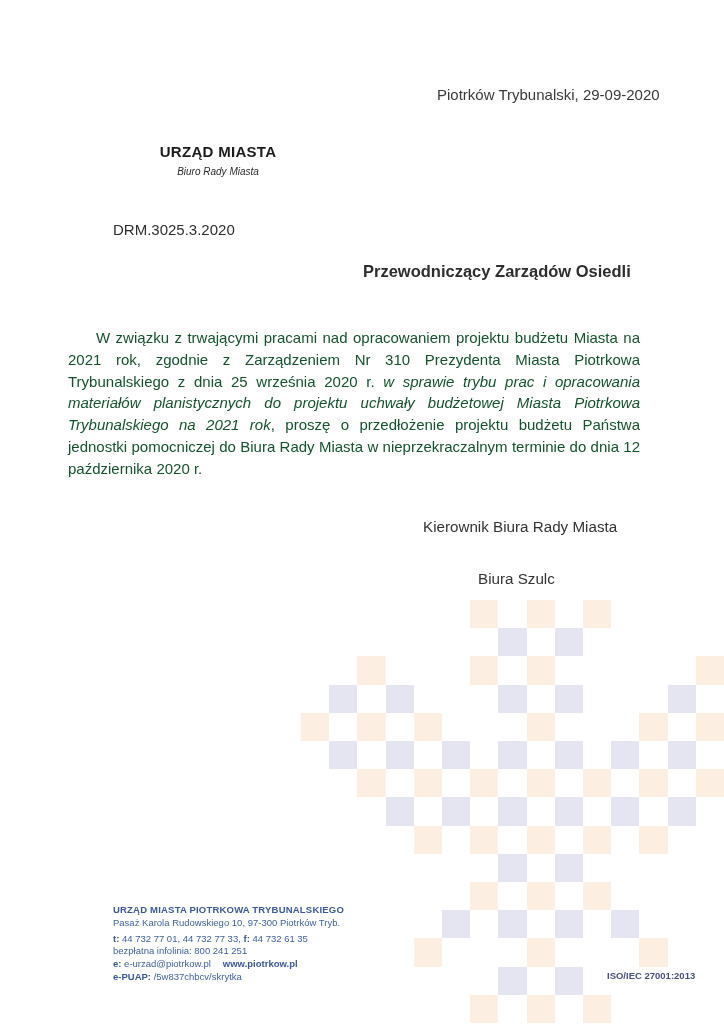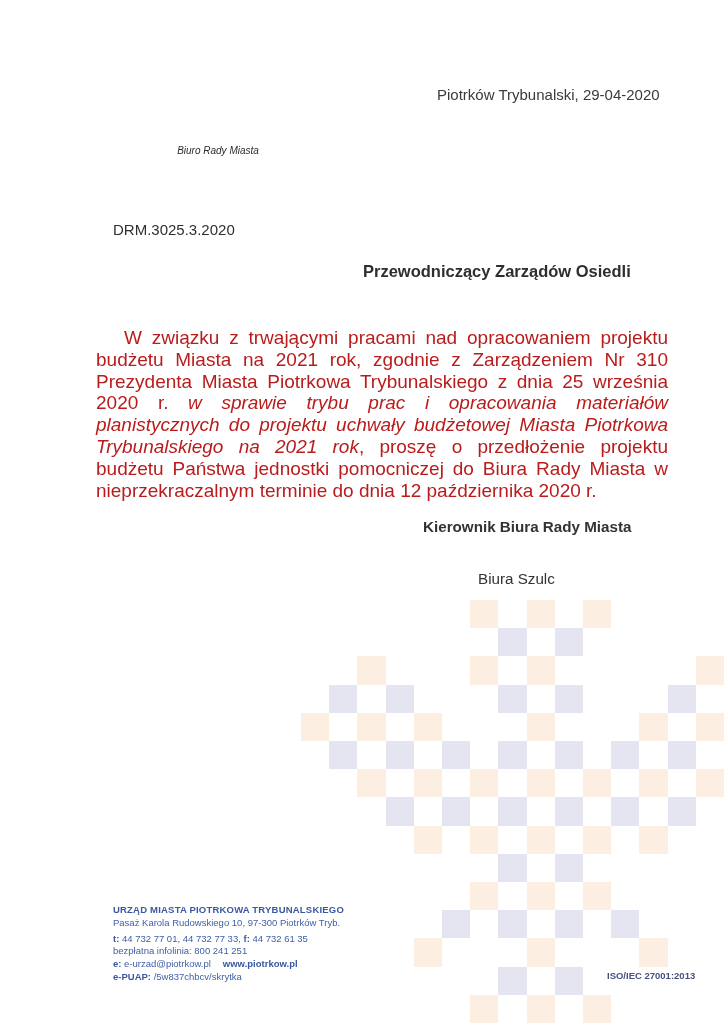--- a/index.html
+++ b/index.html
@@ -17,26 +17,26 @@
   
   .sender{left:108px;top:143px;width:220px;text-align:center;color:#2b2b2b;}
   .sender .org{font-size:15px;font-weight:bold;color:#1c1c1c;letter-spacing:.3px;margin-bottom:4px;}
   .sender .dept{font-size:10px;font-style:italic;line-height:16px;}
   .sender .addr{font-size:13.5px;line-height:15.5px;}
   
   .reference{left:113px;top:221px;font-size:15px;color:#2f2f2f;}
   
   .recipient{left:363px;top:262px;font-size:16.5px;color:#2e2e2e;white-space:nowrap;font-weight:bold;}
   
-  .body-text{left:96px;top:327px;width:572px;font-size:19px;line-height:21.8px;text-align:justify;color:#b91c1c;}
+  .body-text{left:68px;top:327px;width:572px;font-size:15px;line-height:21.8px;text-align:justify;color:#14532d;}
   .body-text p{margin:0;}
   .body-text p.p1{text-indent:28px;}
   .body-text .it{font-style:italic;}
   
-  .sig-title{left:423px;top:518px;font-size:15.2px;color:#333;white-space:nowrap;font-weight:bold;}
+  .sig-title{left:423px;top:518px;font-size:15.2px;color:#333;white-space:nowrap;}
   .sig-name{left:478px;top:570px;font-size:15.2px;color:#333;white-space:nowrap;}
   
   .footer{left:113px;top:904px;font-size:9.5px;line-height:12.8px;color:#4160a8;}
   .footer .b{font-weight:bold;color:#3a57a0;}
   .footer .org-line{font-weight:bold;color:#3a57a0;letter-spacing:.2px;}
   .footer .grp{margin-top:3px;}
   .footer .site{font-weight:bold;margin-left:12px;color:#3a57a0;}
   
   .iso{left:599px;top:970px;font-size:9.5px;font-weight:bold;color:#475080;white-space:nowrap;margin-left:8px;}
   
@@ -106,23 +106,24 @@
       <div class="sq" style="left: 413.8px; top: 938.4px; width: 28.2px; height: 28.2px; background: rgb(253, 238, 226);"></div>
       <div class="sq" style="left: 526.6px; top: 938.4px; width: 28.2px; height: 28.2px; background: rgb(253, 238, 226);"></div>
       <div class="sq" style="left: 639.4px; top: 938.4px; width: 28.2px; height: 28.2px; background: rgb(253, 238, 226);"></div>
       <div class="sq" style="left: 498.4px; top: 966.6px; width: 28.2px; height: 28.2px; background: rgb(228, 229, 241);"></div>
       <div class="sq" style="left: 554.8px; top: 966.6px; width: 28.2px; height: 28.2px; background: rgb(228, 229, 241);"></div>
       <div class="sq" style="left: 470.2px; top: 994.8px; width: 28.2px; height: 28.2px; background: rgb(253, 238, 226);"></div>
       <div class="sq" style="left: 526.6px; top: 994.8px; width: 28.2px; height: 28.2px; background: rgb(253, 238, 226);"></div>
       <div class="sq" style="left: 583px; top: 994.8px; width: 28.2px; height: 28.2px; background: rgb(253, 238, 226);"></div>
     </div>
 
-  <div class="layer date-line">Piotrków Trybunalski, 29-04-2020</div>
+  <div class="layer date-line">Piotrków Trybunalski, 29-09-2020</div>
 
   <div class="layer sender">
+    <div class="org">URZĄD MIASTA</div>
     <div class="dept">Biuro Rady Miasta</div>
   </div>
 
   <div class="layer reference">DRM.3025.3.2020</div>
 
   <div class="layer recipient">Przewodniczący Zarządów Osiedli</div>
 
   <div class="layer body-text">
     <p class="p1"><span>W związku z trwającymi pracami nad opracowaniem projektu budżetu Miasta na 2021 rok, zgodnie z Zarządzeniem Nr 310 Prezydenta Miasta Piotrkowa Trybunalskiego z dnia 25 września 2020 r. </span><span class="it">w sprawie trybu prac i opracowania materiałów planistycznych do projektu uchwały budżetowej Miasta Piotrkowa Trybunalskiego na 2021 rok</span><span>, proszę o przedłożenie projektu budżetu Państwa jednostki pomocniczej do Biura Rady Miasta w nieprzekraczalnym terminie do dnia 12 października 2020 r.</span></p>
   </div>

